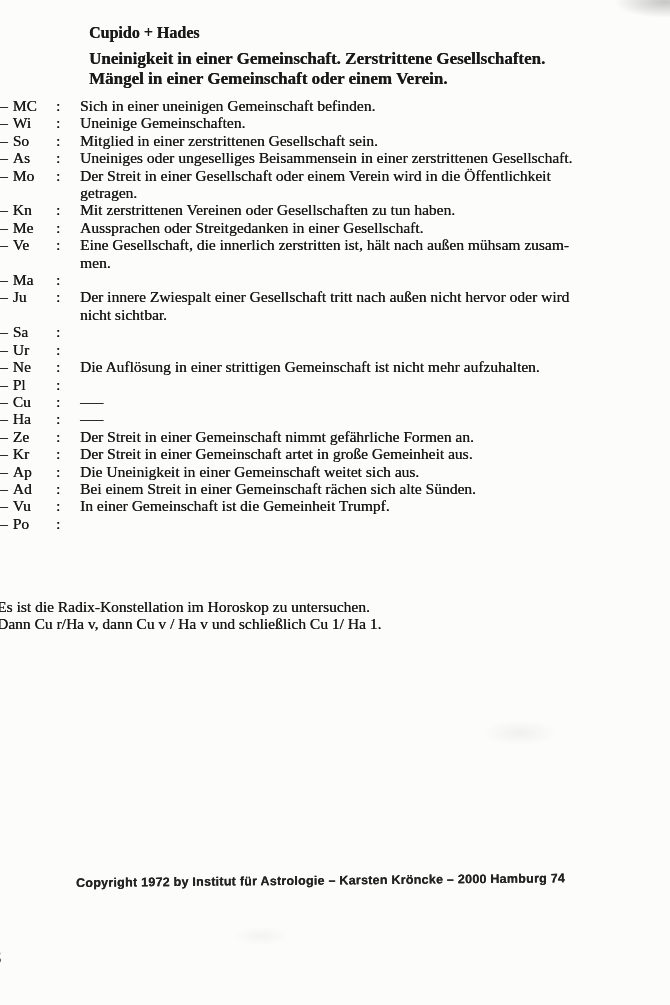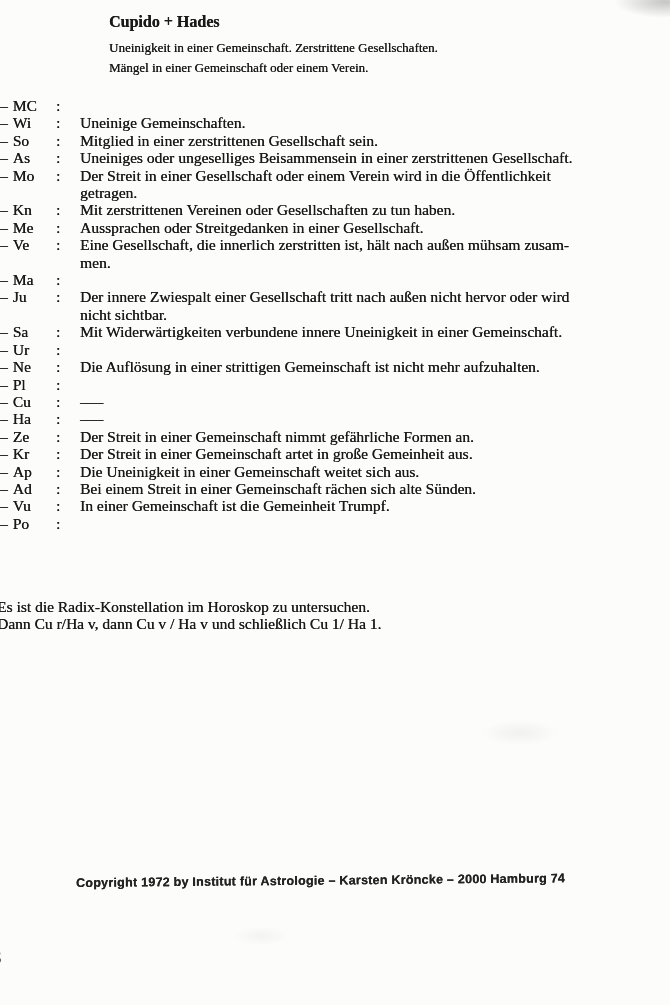--- a/index.html
+++ b/index.html
@@ -10,23 +10,23 @@
     background:
       radial-gradient(70px 22px at 665px 2px, rgba(110,110,110,.38), rgba(110,110,110,0) 72%),
       radial-gradient(55px 18px at 520px 733px, rgba(140,140,140,.10), rgba(140,140,140,0) 70%),
       radial-gradient(40px 14px at 262px 936px, rgba(140,140,140,.08), rgba(140,140,140,0) 70%),
       #fcfcfb;
     overflow:hidden;
     font-family:"Liberation Serif", serif;
     color:#1a1a1a;
     text-shadow:0.25px 0 0 currentColor;
   }
-  .doc-header{position:absolute;left:89px;top:12px;width:560px;margin-left:20px;}
+  .doc-header{position:absolute;left:89px;top:23px;width:560px;}
   .title{font-size:16px;line-height:19px;font-weight:700;margin:0;}
-  .subtitle{margin-top:7px;font-size:13px;font-weight:400;line-height:19.5px;width:540px;}
+  .subtitle{margin-top:7px;font-size:17px;font-weight:700;line-height:19.5px;width:540px;}
   .list{position:absolute;left:0;top:97px;width:662px;font-size:15.5px;line-height:17.4px;}
   .row{display:grid;grid-template-columns:56px 24px 1fr;}
   .marker{display:flex;gap:5px;}
   .dash{display:inline-block;}
   .colon{display:inline-block;}
   .text{white-space:pre-line;}
   .note{position:absolute;left:-3px;top:598px;font-size:15.5px;line-height:17.4px;white-space:nowrap;}
   .copyright{
     position:absolute;left:76px;top:876px;
     font-family:"Liberation Sans", sans-serif;
@@ -53,20 +53,21 @@
     </div>
   </header>
 
   <div class="list" id="abbr-list">
       <div class="row">
         <span class="marker">
           <span class="dash">–</span>
           <span class="abbr">MC</span>
         </span>
         <span class="colon">:</span>
+        <span class="text">Sich in einer uneinigen Gemeinschaft befinden.</span>
       </div>
       <div class="row">
         <span class="marker">
           <span class="dash">–</span>
           <span class="abbr">Wi</span>
         </span>
         <span class="colon">:</span>
         <span class="text">Uneinige Gemeinschaften.</span>
       </div>
       <div class="row">
@@ -134,21 +135,20 @@
         <span class="colon">:</span>
         <span class="text">Der innere Zwiespalt einer Gesellschaft tritt nach außen nicht hervor oder wird
 nicht sichtbar.</span>
       </div>
       <div class="row">
         <span class="marker">
           <span class="dash">–</span>
           <span class="abbr">Sa</span>
         </span>
         <span class="colon">:</span>
-        <span class="text">Mit Widerwärtigkeiten verbundene innere Uneinigkeit in einer Gemeinschaft.</span>
       </div>
       <div class="row">
         <span class="marker">
           <span class="dash">–</span>
           <span class="abbr">Ur</span>
         </span>
         <span class="colon">:</span>
       </div>
       <div class="row">
         <span class="marker">

